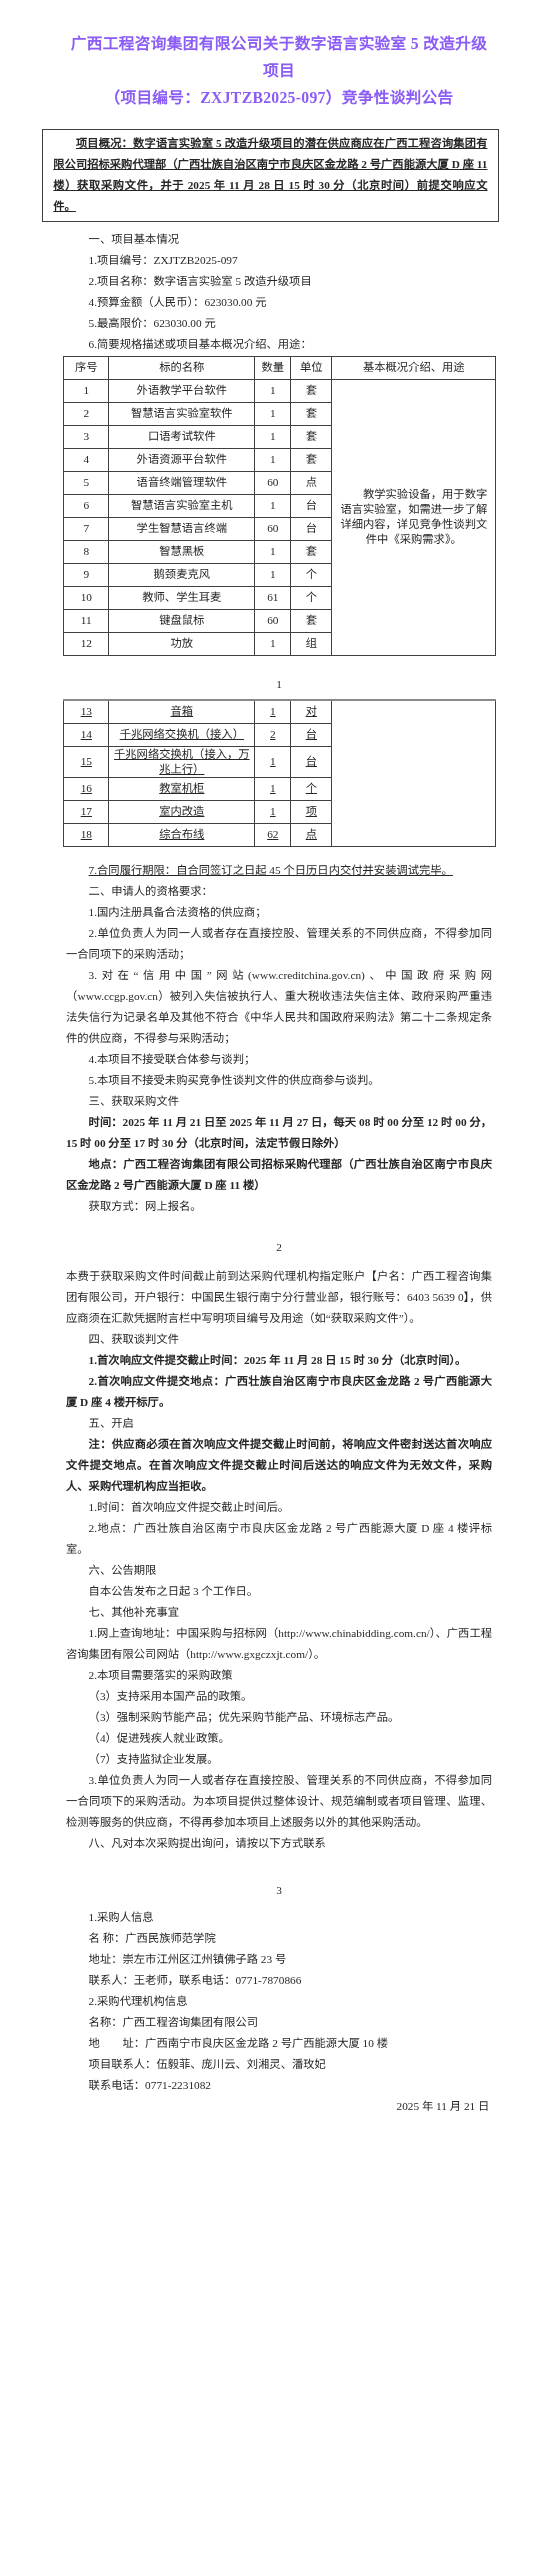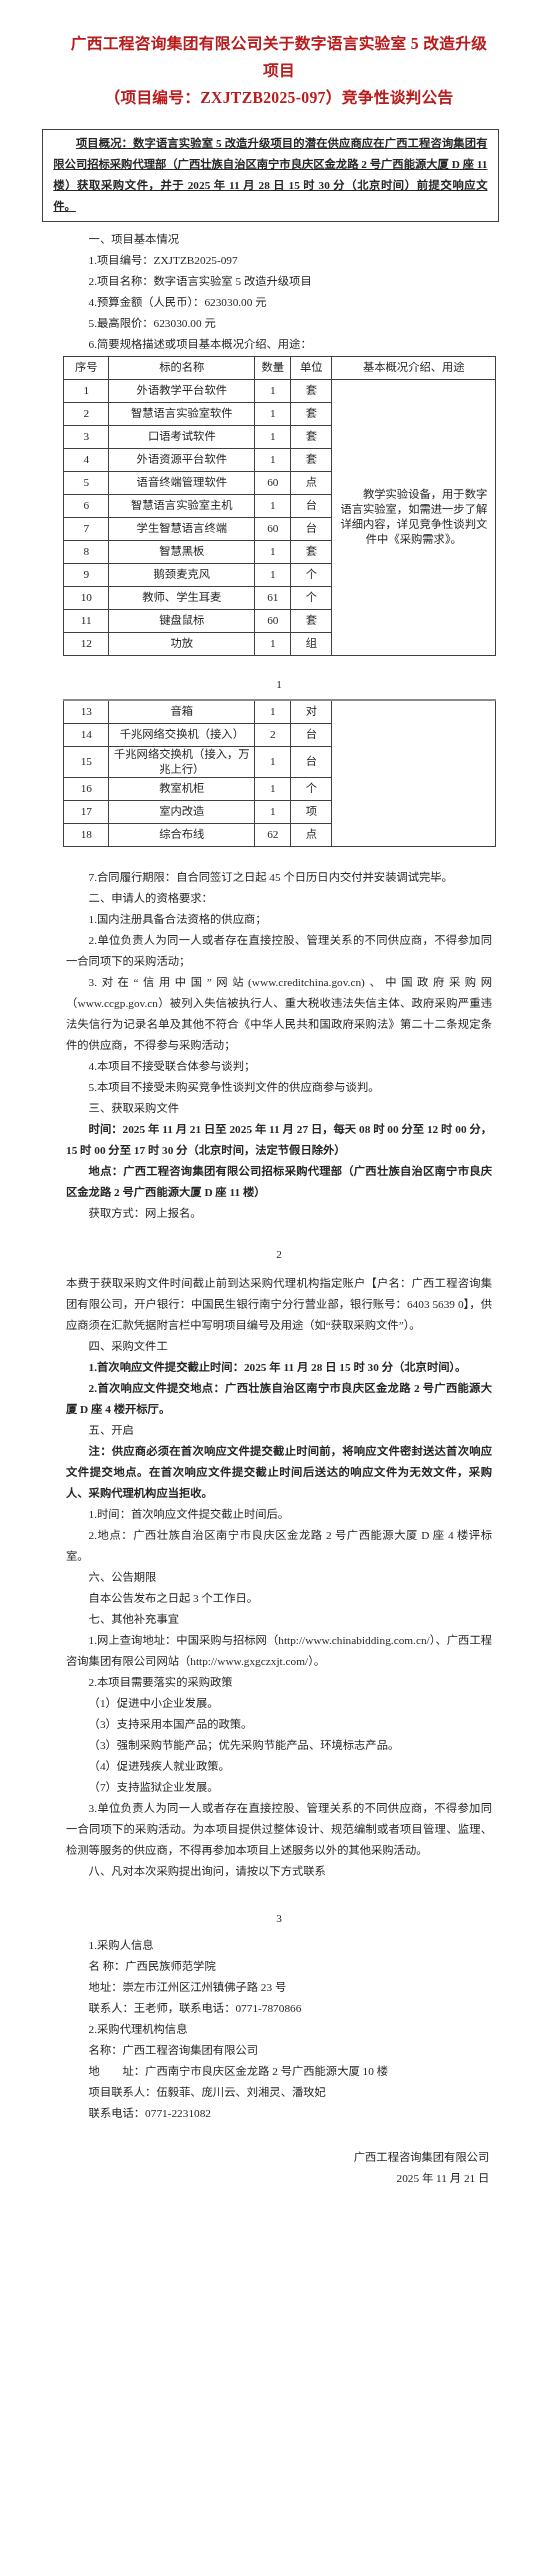--- a/index.html
+++ b/index.html
@@ -9,21 +9,21 @@
     font-family:"Liberation Serif","DejaVu Serif",serif;
     font-size:11.3px;color:#262626;line-height:21px;
     overflow:hidden;
   }
   p{margin:0;}
   .j{text-align:justify;}
   .ind{text-indent:22.6px;}
   .b{font-weight:bold;}
   .title{
     text-align:center;font-weight:bold;font-size:15.7px;
-    line-height:27px;margin-bottom:18px;letter-spacing:0.3px;color:#b91c1c;
+    line-height:27px;margin-bottom:18px;letter-spacing:0.3px;color:#8b5cf6;
   }
   .ovbox{
     border:1.4px solid #404040;
     margin:0 -6.8px 6.8px -24px;
     padding:3.4px 10.3px;
     font-weight:bold;
     text-decoration:underline;
   }
   .pagenum{text-align:center;}
   .pn1{margin:18px 0 4.1px;}
@@ -35,27 +35,27 @@
     margin-top:1px;
   }
   table.gt td{
     border:0.7px solid #404040;
     text-align:center;vertical-align:middle;
     padding:0 2.7px;height:22px;
     font-size:11.3px;line-height:15px;
     overflow:hidden;
   }
   table.gt{border:1.4px solid #404040;}
-  table.gt2{border-top:2.1px solid #8a8a8a;}
+  table.gt2{border-top:2.1px solid #8a8a8a;text-decoration:underline;}
   td.h2{height:44px;}
   td.note-cell{
     text-align:justify;padding:4.1px 6.8px;line-height:21px;
   }
   td.note-cell .nt{text-indent:22.6px;}
-  .mt8{margin-top:20px;}
+  .mt8{margin-top:13px;text-decoration:underline;}
   .sig{text-align:right;padding-right:2.7px;}
   .sig-co{margin-top:23px;}
   .end-spacer{height:320px;}
 </style>
 </head>
 <body>
 
 <div class="doc">
 
   <div class="title">
@@ -230,55 +230,53 @@
 
   <p class="ind">三、获取采购文件</p>
   <p class="ind j b">时间：2025 年 11 月 21 日至 2025 年 11 月 27 日，每天 08 时 00 分至 12 时 00 分，15 时 00 分至 17 时 30 分（北京时间，法定节假日除外）</p>
   <p class="ind j b">地点：广西工程咨询集团有限公司招标采购代理部（广西壮族自治区南宁市良庆区金龙路 2 号广西能源大厦 D 座 11 楼）</p>
   <p class="ind">获取方式：网上报名。</p>
 
   <p class="pagenum pn2">2</p>
 
   <p class="j">本费于获取采购文件时间截止前到达采购代理机构指定账户【户名：广西工程咨询集团有限公司，开户银行：中国民生银行南宁分行营业部，银行账号：6403 5639 0】，供应商须在汇款凭据附言栏中写明项目编号及用途（如“获取采购文件”）。</p>
 
-  <p class="ind">四、采购文件工</p>
+  <p class="ind">四、获取谈判文件</p>
   <p class="ind j b">1.首次响应文件提交截止时间：2025 年 11 月 28 日 15 时 30 分（北京时间）。</p>
   <p class="ind j b">2.首次响应文件提交地点：广西壮族自治区南宁市良庆区金龙路 2 号广西能源大厦 D 座 4 楼开标厅。</p>
   <p class="ind">五、开启</p>
 
   <p class="ind j b">注：供应商必须在首次响应文件提交截止时间前，将响应文件密封送达首次响应文件提交地点。在首次响应文件提交截止时间后送达的响应文件为无效文件，采购人、采购代理机构应当拒收。</p>
   <p class="ind">1.时间：首次响应文件提交截止时间后。</p>
   <p class="ind j">2.地点：广西壮族自治区南宁市良庆区金龙路 2 号广西能源大厦 D 座 4 楼评标室。</p>
 
   <p class="ind">六、公告期限</p>
   <p class="ind">自本公告发布之日起 3 个工作日。</p>
 
   <p class="ind">七、其他补充事宜</p>
   <p class="ind j">1.网上查询地址：中国采购与招标网（http://www.chinabidding.com.cn/）、广西工程咨询集团有限公司网站（http://www.gxgczxjt.com/）。</p>
   <p class="ind">2.本项目需要落实的采购政策</p>
-  <p class="ind">（1）促进中小企业发展。</p>
   <p class="ind">（3）支持采用本国产品的政策。</p>
   <p class="ind">（3）强制采购节能产品；优先采购节能产品、环境标志产品。</p>
   <p class="ind">（4）促进残疾人就业政策。</p>
   <p class="ind">（7）支持监狱企业发展。</p>
   <p class="ind j">3.单位负责人为同一人或者存在直接控股、管理关系的不同供应商，不得参加同一合同项下的采购活动。为本项目提供过整体设计、规范编制或者项目管理、监理、检测等服务的供应商，不得再参加本项目上述服务以外的其他采购活动。</p>
 
   <p class="ind">八、凡对本次采购提出询问，请按以下方式联系</p>
 
   <p class="pagenum pn3">3</p>
 
   <p class="ind">1.采购人信息</p>
   <p class="ind">名 称：广西民族师范学院</p>
   <p class="ind">地址：崇左市江州区江州镇佛子路 23 号</p>
   <p class="ind">联系人：王老师，联系电话：0771-7870866</p>
   <p class="ind">2.采购代理机构信息</p>
   <p class="ind">名称：广西工程咨询集团有限公司</p>
   <p class="ind j">地　　址：广西南宁市良庆区金龙路 2 号广西能源大厦 10 楼</p>
   <p class="ind">项目联系人：伍毅菲、庞川云、刘湘灵、潘玫妃</p>
   <p class="ind">联系电话：0771-2231082</p>
 
-  <p class="sig sig-co">广西工程咨询集团有限公司</p>
   <p class="sig">2025 年 11 月 21 日</p>
 
   <div class="end-spacer"></div>
 
 </div>
 
 
 </body></html>

